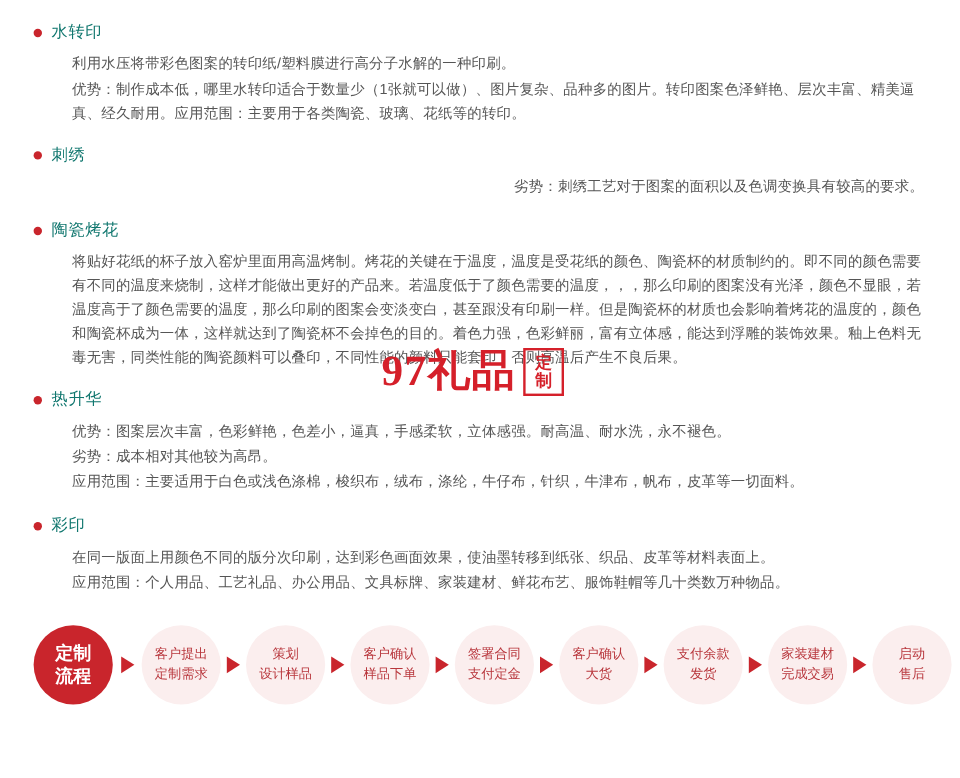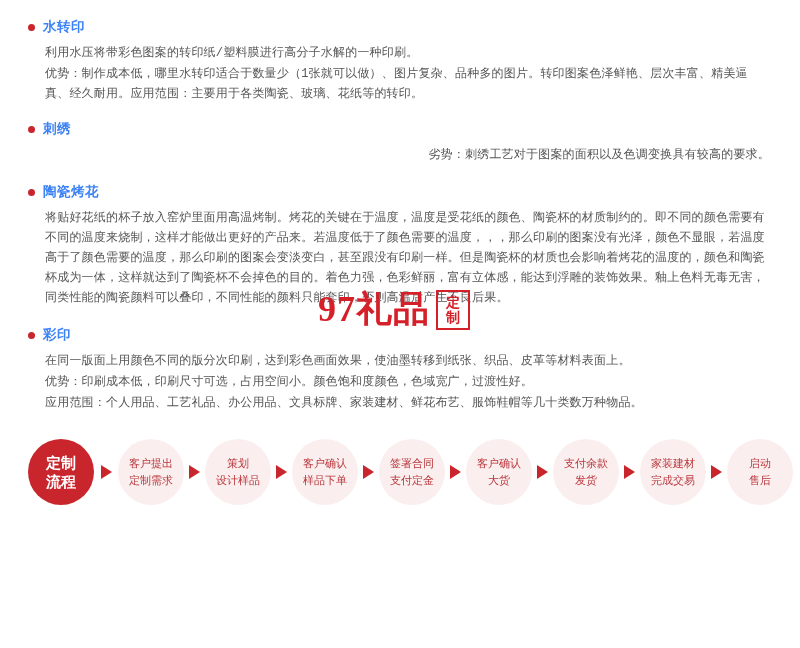--- a/index.html
+++ b/index.html
@@ -32,35 +32,34 @@
   }
   .bullet {
     width: 7px;
     height: 7px;
     border-radius: 50%;
     background: #c9252c;
     margin-right: 8px;
     flex: 0 0 auto;
   }
   .sec-title {
-    color: #3b82f6;
+    color: #0f766e;
     font-size: 13.5px;
-    font-weight: bold;
+    font-weight: normal;
     letter-spacing: 0.5px;
   }
   .sec-body {
     padding-left: 15px;
   }
   .para {
     font-size: 12px;
     line-height: 20px;
     color: #555555;
-    margin: 0 0 1px 2px;
+    margin: 0 0 1px 17px;
     letter-spacing: 0.2px;
-    font-family: Liberation Mono, monospace;
   }
   .sec-1 { margin-top: 18px; }
   .sec-2 { margin-top: 16px; text-align: right; }
   .sec-3 { margin-top: 18px; }
   .sec-4 { margin-top: 16px; }
   .sec-5 { margin-top: 18px; }
 
   
   .watermark {
     position: absolute;
@@ -168,29 +167,39 @@
   <div class="section sec-3">
     <div class="sec-head">
       <span class="bullet"></span>
       <span class="sec-title">陶瓷烤花</span>
     </div>
     <div class="sec-body">
       <p class="para">将贴好花纸的杯子放入窑炉里面用高温烤制。烤花的关键在于温度，温度是受花纸的颜色、陶瓷杯的材质制约的。即不同的颜色需要有不同的温度来烧制，这样才能做出更好的产品来。若温度低于了颜色需要的温度，，，那么印刷的图案没有光泽，颜色不显眼，若温度高于了颜色需要的温度，那么印刷的图案会变淡变白，甚至跟没有印刷一样。但是陶瓷杯的材质也会影响着烤花的温度的，颜色和陶瓷杯成为一体，这样就达到了陶瓷杯不会掉色的目的。着色力强，色彩鲜丽，富有立体感，能达到浮雕的装饰效果。釉上色料无毒无害，同类性能的陶瓷颜料可以叠印，不同性能的颜料只能套印，否则高温后产生不良后果。</p>
     </div>
   </div>
 
+  <div class="section sec-4">
+    <div class="sec-head">
+      <span class="bullet"></span>
+      <span class="sec-title">热升华</span>
+    </div>
+    <div class="sec-body">
+      <p class="para">优势：图案层次丰富，色彩鲜艳，色差小，逼真，手感柔软，立体感强。耐高温、耐水洗，永不褪色。</p>
+      <p class="para">劣势：成本相对其他较为高昂。</p>
+      <p class="para">应用范围：主要适用于白色或浅色涤棉，梭织布，绒布，涤纶，牛仔布，针织，牛津布，帆布，皮革等一切面料。</p>
+    </div>
+  </div>
 
   <div class="section sec-5">
     <div class="sec-head">
       <span class="bullet"></span>
       <span class="sec-title">彩印</span>
     </div>
     <div class="sec-body">
       <p class="para">在同一版面上用颜色不同的版分次印刷，达到彩色画面效果，使油墨转移到纸张、织品、皮革等材料表面上。</p>
-      <p class="para">优势：印刷成本低，印刷尺寸可选，占用空间小。颜色饱和度颜色，色域宽广，过渡性好。</p>
       <p class="para">应用范围：个人用品、工艺礼品、办公用品、文具标牌、家装建材、鲜花布艺、服饰鞋帽等几十类数万种物品。</p>
     </div>
   </div>
 
   <div class="watermark">
     <span class="wm-text">97礼品</span>
     <span class="wm-box">
       <span>定</span><br>
       <span>制</span>
     </span>

